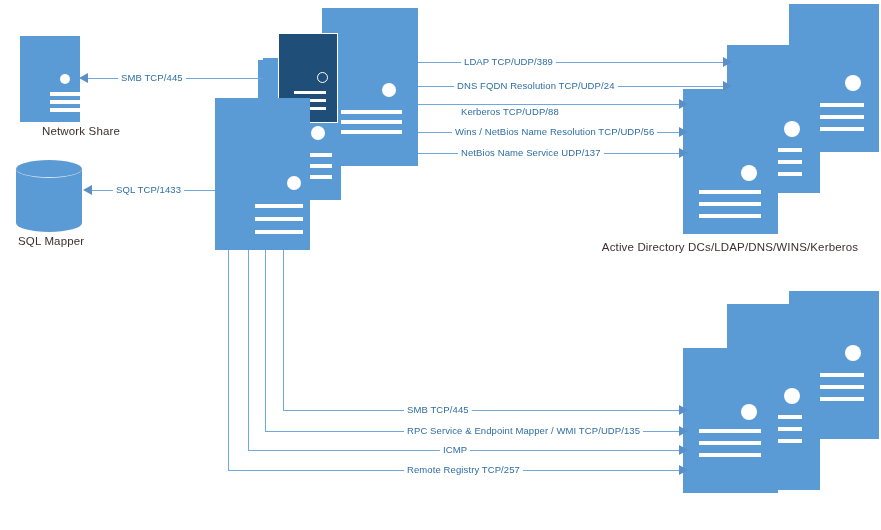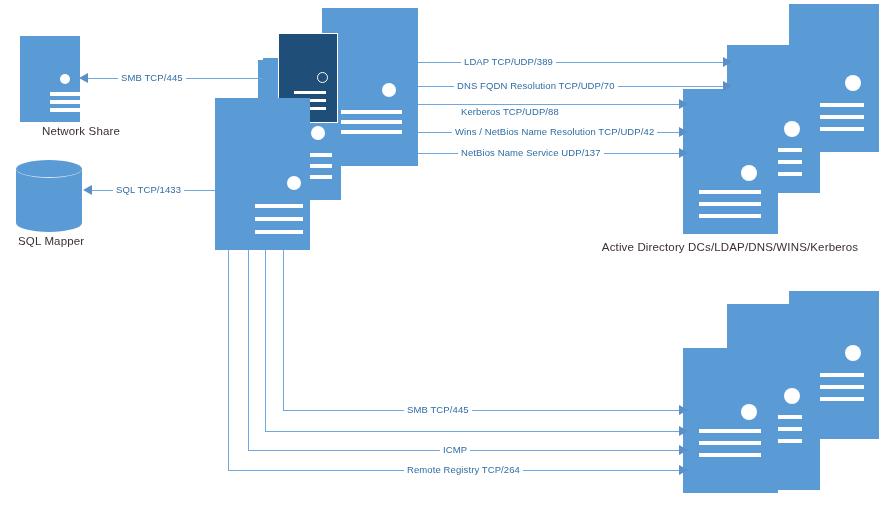--- a/index.html
+++ b/index.html
@@ -203,46 +203,47 @@
   <div class="hline" style="left:92px;top:190px;width:123px;"></div>
   <div class="arrow-l" style="left:83px;top:185px;"></div>
   <div class="port-label" style="left:113px;top:184px;">SQL TCP/1433</div>
 
   <div class="hline" style="left:418px;top:62px;width:306px;"></div>
   <div class="arrow-r" style="left:723px;top:57px;"></div>
   <div class="port-label" style="left:461px;top:56px;">LDAP TCP/UDP/389</div>
 
   <div class="hline" style="left:418px;top:86px;width:306px;"></div>
   <div class="arrow-r" style="left:723px;top:81px;"></div>
-  <div class="port-label" style="left:454px;top:80px;">DNS FQDN Resolution TCP/UDP/70</div>
+  <div class="port-label" style="left:454px;top:80px;">DNS FQDN Resolution TCP/UDP/24</div>
 
   <div class="hline" style="left:418px;top:104px;width:262px;"></div>
   <div class="arrow-r" style="left:679px;top:99px;"></div>
   <div class="port-label" style="left:458px;top:106px;">Kerberos  TCP/UDP/88</div>
 
   <div class="hline" style="left:418px;top:132px;width:262px;"></div>
   <div class="arrow-r" style="left:679px;top:127px;"></div>
-  <div class="port-label" style="left:452px;top:126px;">Wins / NetBios Name Resolution  TCP/UDP/42</div>
+  <div class="port-label" style="left:452px;top:126px;">Wins / NetBios Name Resolution  TCP/UDP/56</div>
 
   <div class="hline" style="left:418px;top:153px;width:262px;"></div>
   <div class="arrow-r" style="left:679px;top:148px;"></div>
   <div class="port-label" style="left:458px;top:147px;">NetBios Name Service  UDP/137</div>
 
   <div class="vline" style="left:283px;top:250px;height:160px;"></div>
   <div class="hline" style="left:283px;top:410px;width:397px;"></div>
   <div class="arrow-r" style="left:679px;top:405px;"></div>
   <div class="port-label" style="left:404px;top:404px;">SMB TCP/445</div>
 
   <div class="vline" style="left:265px;top:250px;height:181px;"></div>
   <div class="hline" style="left:265px;top:431px;width:415px;"></div>
   <div class="arrow-r" style="left:679px;top:426px;"></div>
+  <div class="port-label" style="left:404px;top:425px;">RPC Service &amp; Endpoint Mapper / WMI TCP/UDP/135</div>
 
   <div class="vline" style="left:248px;top:250px;height:200px;"></div>
   <div class="hline" style="left:248px;top:450px;width:432px;"></div>
   <div class="arrow-r" style="left:679px;top:445px;"></div>
   <div class="port-label" style="left:404px;top:444px;margin-left:36px;">ICMP</div>
 
   <div class="vline" style="left:228px;top:250px;height:220px;"></div>
   <div class="hline" style="left:228px;top:470px;width:452px;"></div>
   <div class="arrow-r" style="left:679px;top:465px;"></div>
-  <div class="port-label" style="left:404px;top:464px;">Remote Registry TCP/264</div>
+  <div class="port-label" style="left:404px;top:464px;">Remote Registry TCP/257</div>
 
 </div>
 
 </body></html>

